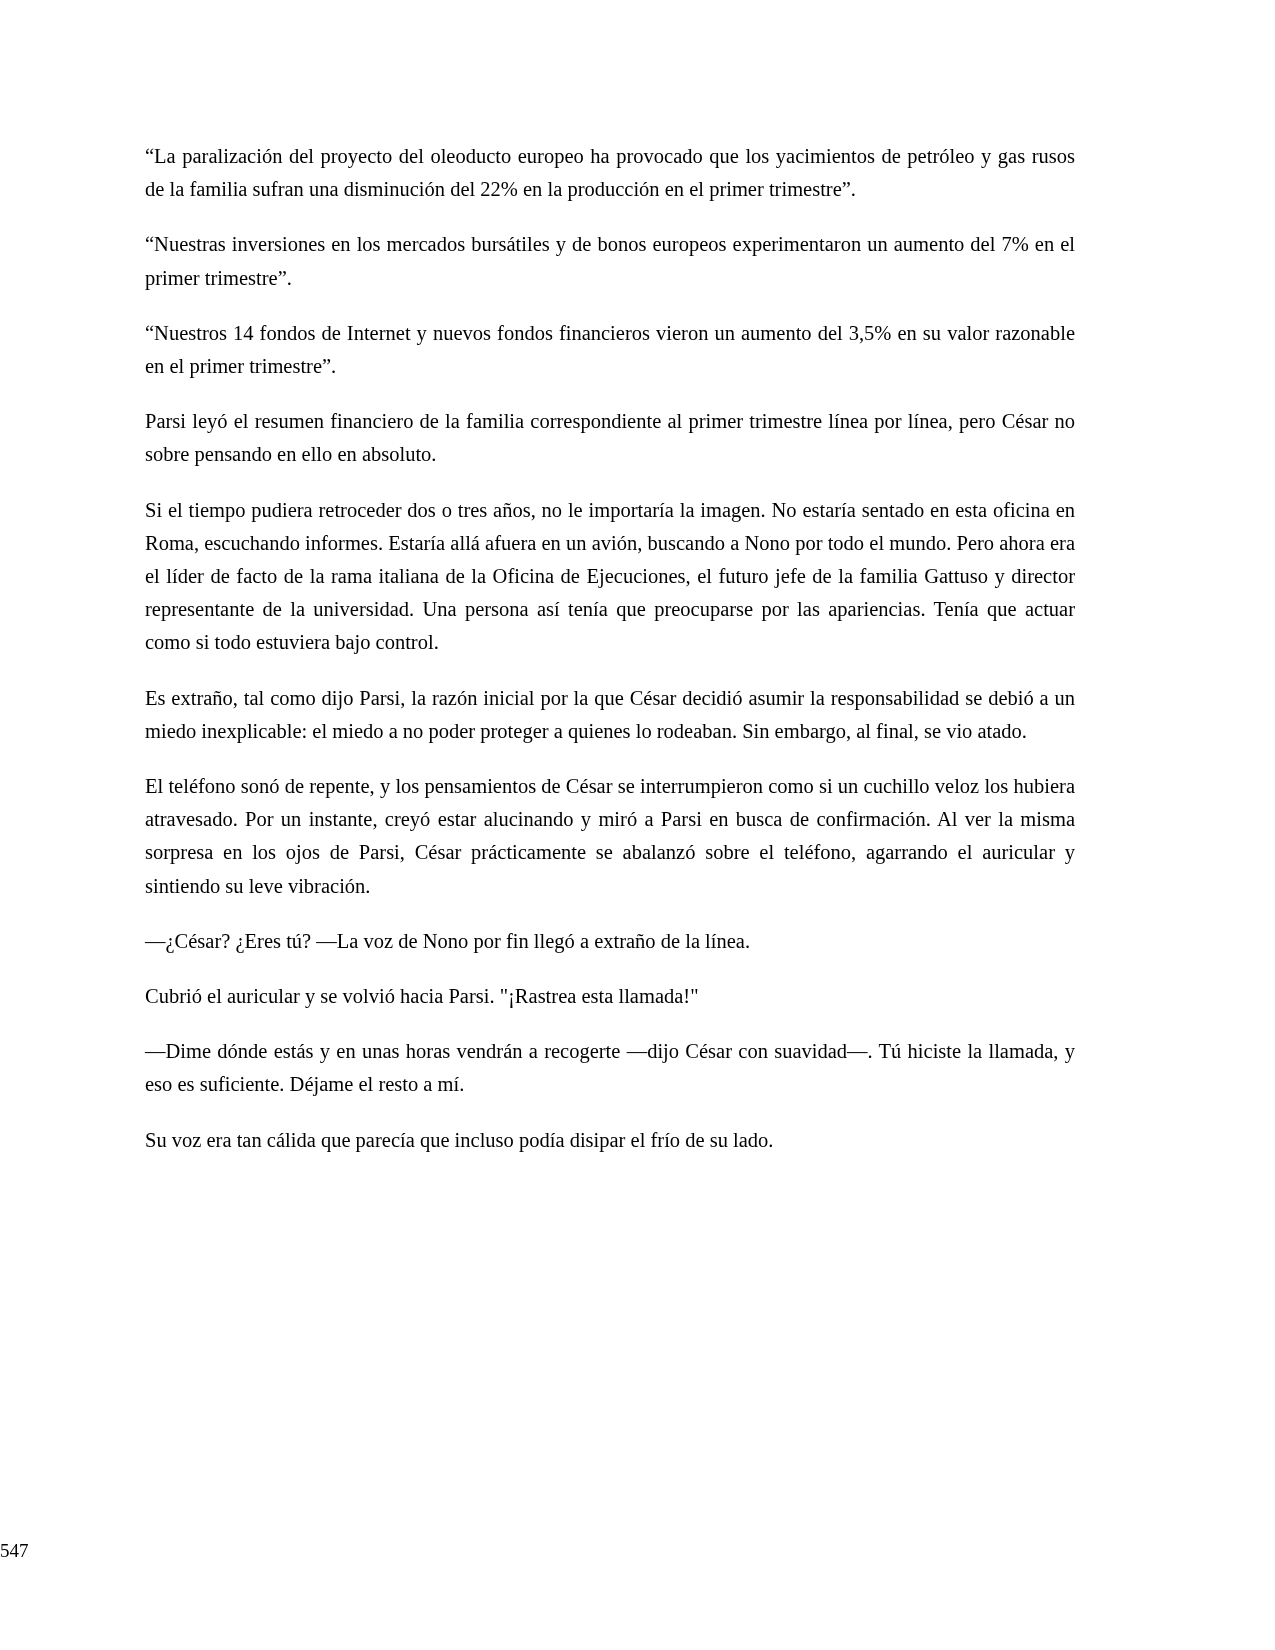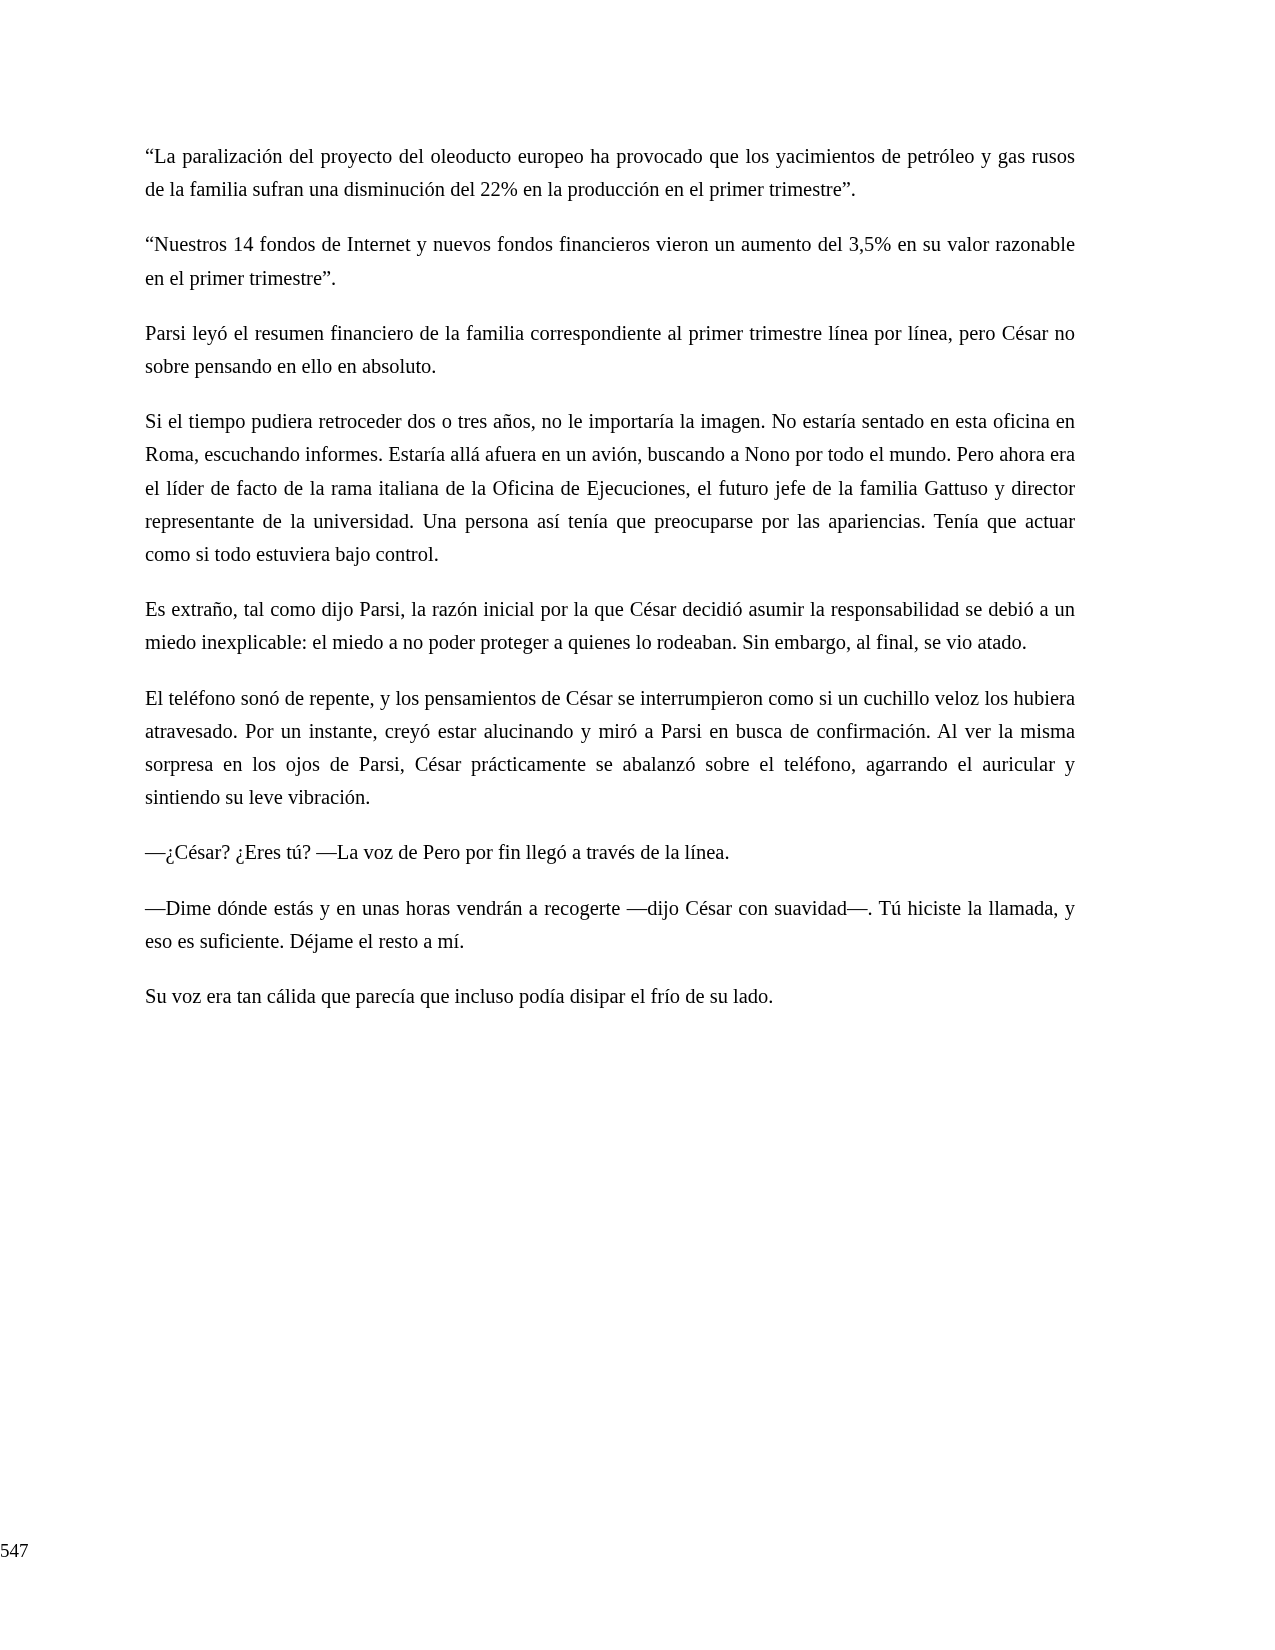--- a/index.html
+++ b/index.html
@@ -46,23 +46,25 @@
     font-size: 19px;
     font-family: "Liberation Serif", serif;
   }
 </style>
 </head>
 <body>
 
 <div class="page">
   <div class="body-text">
     <p class="para">“La paralización del proyecto del oleoducto europeo ha provocado que los yacimientos de petróleo y gas rusos de la familia sufran una disminución del 22% en la producción en el primer trimestre”.</p>
+    <p class="para">“Nuestras inversiones en los mercados bursátiles y de bonos europeos experimentaron un aumento del 7% en el primer trimestre”.</p>
     <p class="para">“Nuestros 14 fondos de Internet y nuevos fondos financieros vieron un aumento del 3,5% en su valor razonable en el primer trimestre”.</p>
     <p class="para">Parsi leyó el resumen financiero de la familia correspondiente al primer trimestre línea por línea, pero César no sobre pensando en ello en absoluto.</p>
     <p class="para">Si el tiempo pudiera retroceder dos o tres años, no le importaría la imagen. No estaría sentado en esta oficina en Roma, escuchando informes. Estaría allá afuera en un avión, buscando a Nono por todo el mundo. Pero ahora era el líder de facto de la rama italiana de la Oficina de Ejecuciones, el futuro jefe de la familia Gattuso y director representante de la universidad. Una persona así tenía que preocuparse por las apariencias. Tenía que actuar como si todo estuviera bajo control.</p>
     <p class="para">Es extraño, tal como dijo Parsi, la razón inicial por la que César decidió asumir la responsabilidad se debió a un miedo inexplicable: el miedo a no poder proteger a quienes lo rodeaban. Sin embargo, al final, se vio atado.</p>
     <p class="para">El teléfono sonó de repente, y los pensamientos de César se interrumpieron como si un cuchillo veloz los hubiera atravesado. Por un instante, creyó estar alucinando y miró a Parsi en busca de confirmación. Al ver la misma sorpresa en los ojos de Parsi, César prácticamente se abalanzó sobre el teléfono, agarrando el auricular y sintiendo su leve vibración.</p>
-    <p class="para">—¿César? ¿Eres tú? —La voz de Pero por fin llegó a través de la línea.</p>
+    <p class="para">—¿César? ¿Eres tú? —La voz de Nono por fin llegó a extraño de la línea.</p>
+    <p class="para">Cubrió el auricular y se volvió hacia Parsi. "¡Rastrea esta llamada!"</p>
     <p class="para">—Dime dónde estás y en unas horas vendrán a recogerte —dijo César con suavidad—. Tú hiciste la llamada, y eso es suficiente. Déjame el resto a mí.</p>
     <p class="para">Su voz era tan cálida que parecía que incluso podía disipar el frío de su lado.</p>
   </div>
   <div class="page-number">547</div>
 </div>
 
 </body></html>

